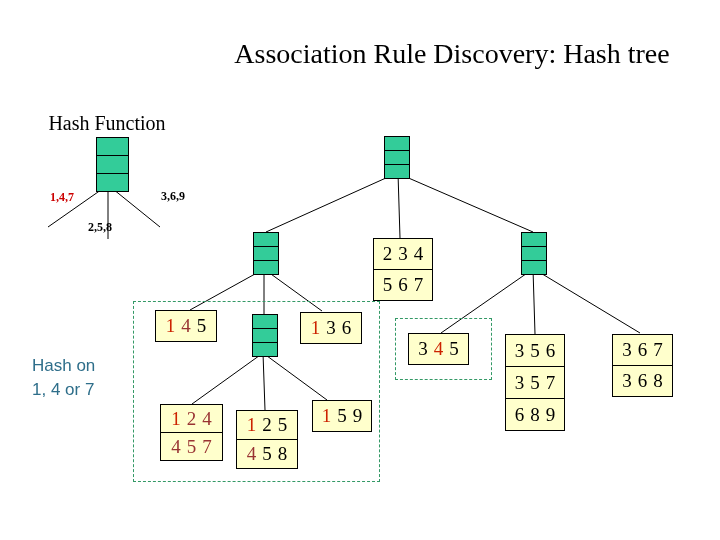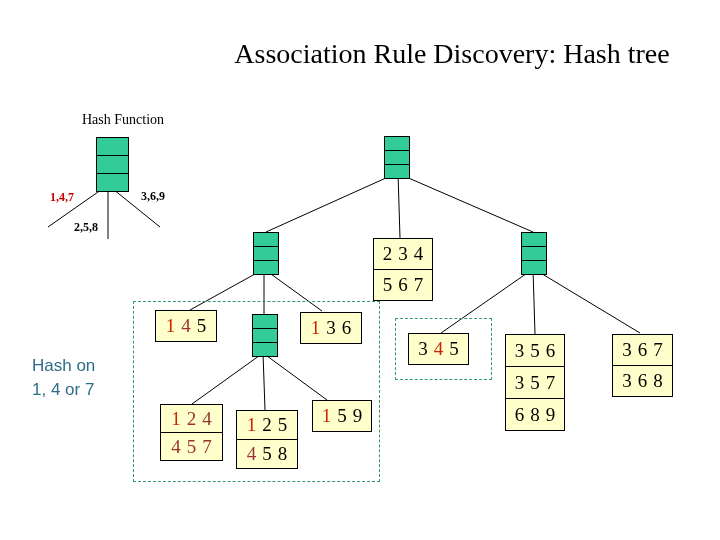--- a/index.html
+++ b/index.html
@@ -5,21 +5,21 @@
   html,body{margin:0;padding:0;background:#fff;}
   .slide{
     position:relative;width:720px;height:540px;background:#ffffff;
     font-family:"Liberation Serif", serif;overflow:hidden;border-radius:24px;
   }
   .title{
     position:absolute;left:452px;top:38px;transform:translateX(-50%);
     font-size:28px;font-weight:normal;color:#000;margin:0;white-space:nowrap;
   }
   .lbl{position:absolute;white-space:nowrap;color:#000;}
-  .hf-label{left:107px;top:112px;transform:translateX(-50%);font-size:14px;margin-left:16px;}
+  .hf-label{left:107px;top:112px;transform:translateX(-50%);font-size:20px;}
   .cht-label{left:390px;top:111px;transform:translateX(-50%);font-size:16px;font-weight:bold;}
   .branch{position:absolute;font-size:12px;font-weight:bold;white-space:nowrap;}
   .branch.red{color:var(--branch-red,#cc0000);}
   .edges{position:absolute;left:0;top:0;width:720px;height:540px;}
   .edges line{stroke:#000;stroke-width:1;}
   .bucket{position:absolute;}
   .bucket .cell{display:block;background:var(--node-green,#33cc99);border:1px solid #000;margin-top:-1px;}
   .bucket .cell:first-child{margin-top:0;}
   .bucket.lg .cell{width:31px;height:17px;}
   .bucket.sm .cell{width:24px;height:13px;}
@@ -94,22 +94,22 @@
       <i class="cell"></i>
       <i class="cell"></i>
   </div>
   <div class="bucket sm" style="left:252px;top:314px;">
     <i class="cell"></i>
       <i class="cell"></i>
       <i class="cell"></i>
   </div>
 
   <div class="branch red" style="left:50px;top:190px;text-align:right;">1,4,7</div>
-  <div class="branch" style="left:141px;top:189px;">3,6,9</div>
-  <div class="branch" style="left:74px;top:220px;">2,5,8</div>
+  <div class="branch" style="left:161px;top:189px;">3,6,9</div>
+  <div class="branch" style="left:88px;top:220px;">2,5,8</div>
 
   <div class="leaf" style="left:373px;top:238px;width:60px;--rh:30px;">
       <div class="leaf-row">
         <span>2</span>
         <span>3</span>
         <span>4</span>
       </div>
       <div class="leaf-row">
         <span>5</span>
         <span>6</span>

